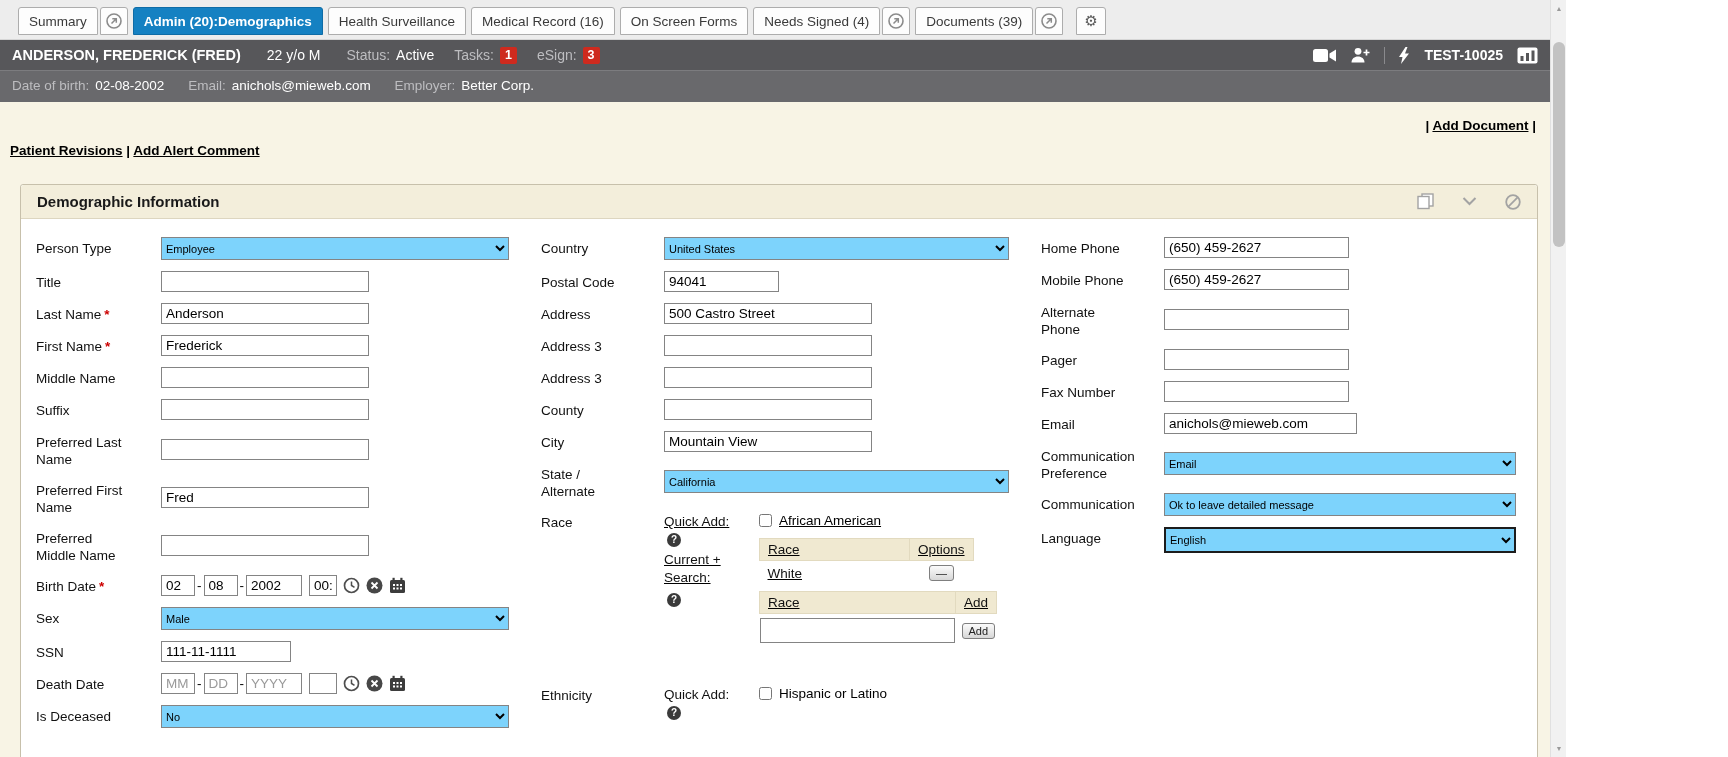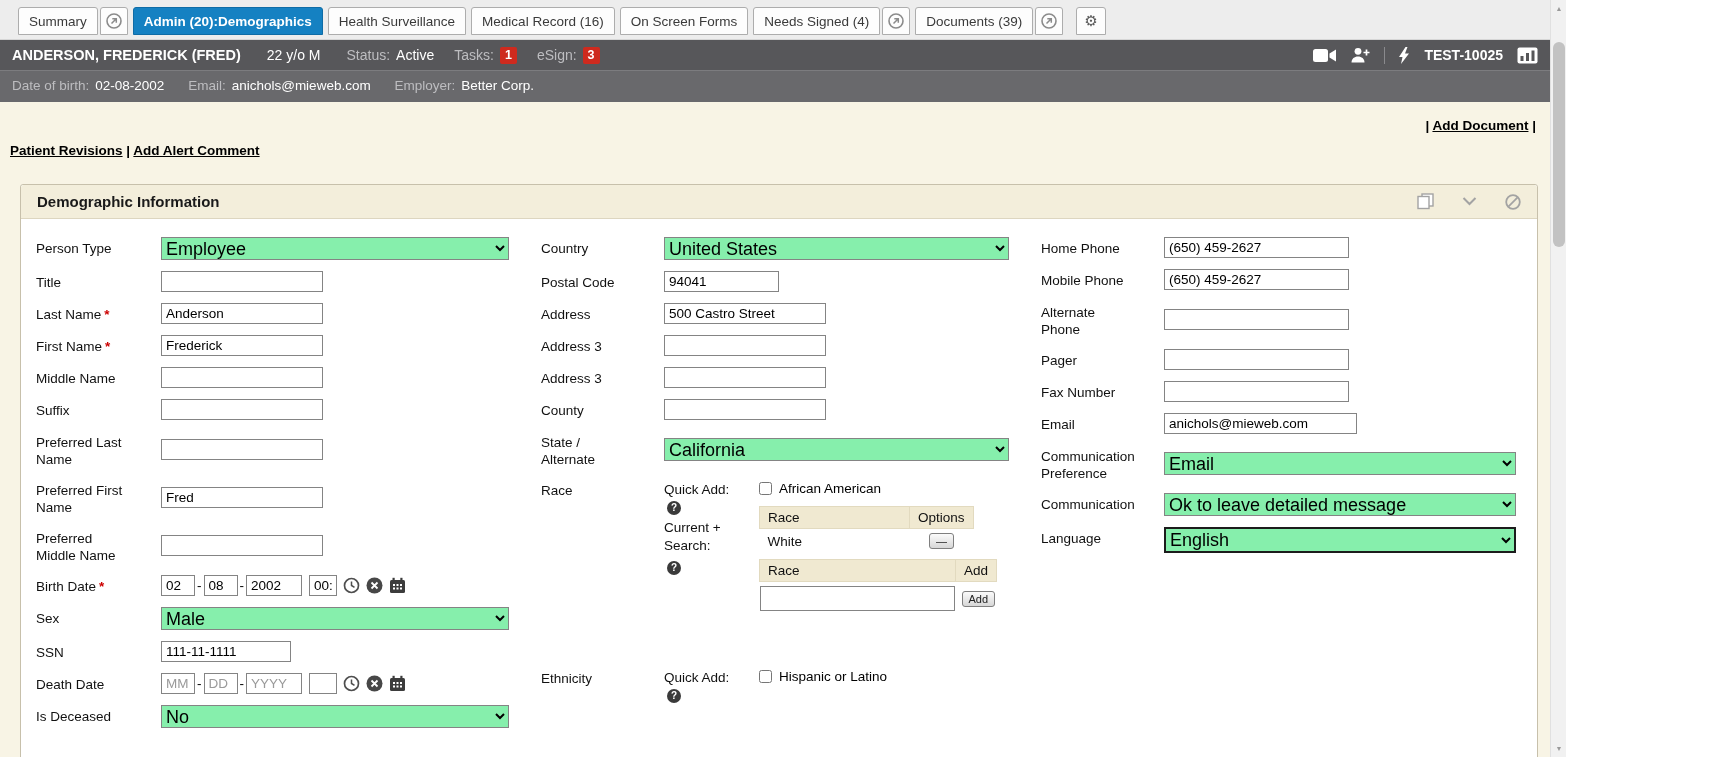--- a/index.html
+++ b/index.html
@@ -55,24 +55,24 @@
   .col2 .flabel, .col3 .flabel { flex: 0 0 123px; width: 123px; }
   .flabel .lbl { display: inline-block; }
   .flabel.n62 .lbl { max-width: 62px; }
   .flabel.n70 .lbl { max-width: 70px; }
   .flabel.n90 .lbl { max-width: 90px; }
   .req { color: #cc0000; font-weight: bold; margin-left: 3px; }
   .ffield { display: flex; align-items: center; }
 
   input[type=text] { height: 21px; border: 1px solid #848484; padding: 0 4px; font-family: "Liberation Sans", sans-serif; font-size: 13.5px; color: #000; background: #fff; }
   input[type=text]::placeholder { color: #9a9a9a; }
-  select { height: 23px; border: 1px solid #848484; font-family: "Liberation Sans", sans-serif; font-size: 18px; color: #000; background: #86efac; }
+  select { height: 23px; border: 1px solid #848484; font-family: "Liberation Sans", sans-serif; font-size: 11px; color: #000; background: #7dd3fc; }
   .w34 { width: 34px; } .w50 { width: 28px; } .w56 { width: 56px; }
   .w115 { width: 115px; } .w130 { width: 130px; } .w185 { width: 185px; }
-  .w190 { width: 162px; } .w193 { width: 193px; } .w195 { width: 195px; }
+  .w190 { width: 208px; } .w193 { width: 193px; } .w195 { width: 195px; }
   .w345 { width: 345px; } .w348 { width: 348px; } .w352 { width: 352px; }
   .focused { border: 2px solid #1c1c1c; }
   input.focused { height: 25px; }
   select.focused { height: 26px; }
 
   .dateline { gap: 0; }
   .dsh { margin: 0 2px; font-size: 13.5px; }
   .tmargin { margin-left: 7px; }
   .dicon { display: inline-flex; margin-left: 6px; cursor: pointer; }
 
@@ -87,21 +87,21 @@
   .cbline input[type=checkbox] { width: 13px; height: 13px; margin: 0; }
   .rtable { border-collapse: collapse; margin-top: 10px; font-size: 13.5px; color: #111; }
   .rtable th { background: #f0e9d1; font-weight: normal; text-align: left; padding: 3px 8px; border: 1px solid #e2dabf; }
   .rtable td { padding: 4px 8px 0 8px; }
   .thrace { width: 150px; } .thopt { width: 64px; text-align: center; }
   .thadd1 { width: 196px; } .thadd2 { width: 36px; }
   .addt td { padding: 4px 0 0 0; }
   .addt td.btncell { padding-left: 6px; }
   .ctr { text-align: center; }
   .minibtn { font-family: "Liberation Sans", sans-serif; font-size: 11px; padding: 1px 6px; border: 1px solid #7f7f7f; border-radius: 3px; background: linear-gradient(#fbfbfb, #d7d7d7); color: #222; cursor: pointer; }
-  .racerow { margin-bottom: 56px; }
+  .racerow { margin-bottom: 41px; text-decoration: underline; }
 
   
   .vscroll { position: absolute; left: 1550px; top: 0; width: 16px; height: 757px; background: #f1f1f1; border-left: 1px solid #e0e0e0; }
   .varrow { position: absolute; left: 0; width: 16px; text-align: center; font-size: 7px; color: #9a9a9a; }
   .varrow.up { top: 5px; }
   .varrow.down { bottom: 5px; }
   .vthumb { position: absolute; left: 2px; top: 42px; width: 12px; height: 205px; background: #c2c2c2; border-radius: 6px; cursor: pointer; }
 </style>
 </head>
 <body>
@@ -459,20 +459,26 @@
                     <input type="text" class="w190" style="">
                   </div>
           </div>
           <div class="frow">
             <div class="flabel"><span class="lbl">County</span></div>
             <div class="ffield">
                     <input type="text" class="w190" style="">
                   </div>
           </div>
           <div class="frow">
+            <div class="flabel"><span class="lbl">City</span></div>
+            <div class="ffield">
+                    <input type="text" class="w190" value="Mountain View" style="">
+                  </div>
+          </div>
+          <div class="frow">
             <div class="flabel n62"><span class="lbl">State / Alternate</span></div>
             <div class="ffield">
                     <select class="w345"><option>California</option></select>
                   </div>
           </div>
 
           <div class="frow racerow">
             <div class="flabel"><span class="lbl">Race</span></div>
             <div class="ffield racewrap">
               <div class="quickcol">

